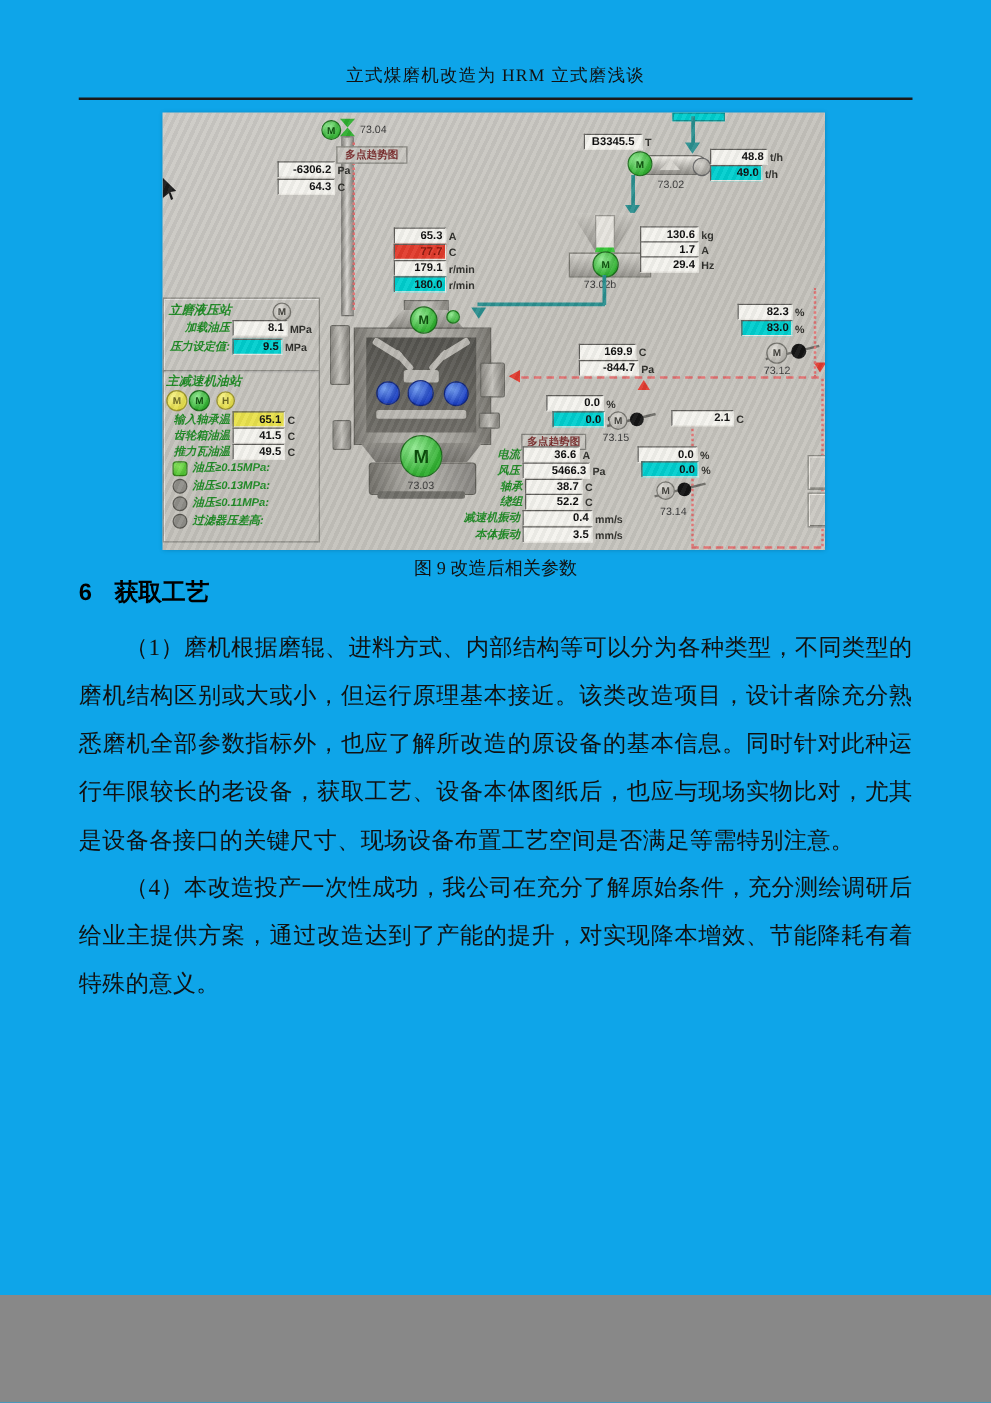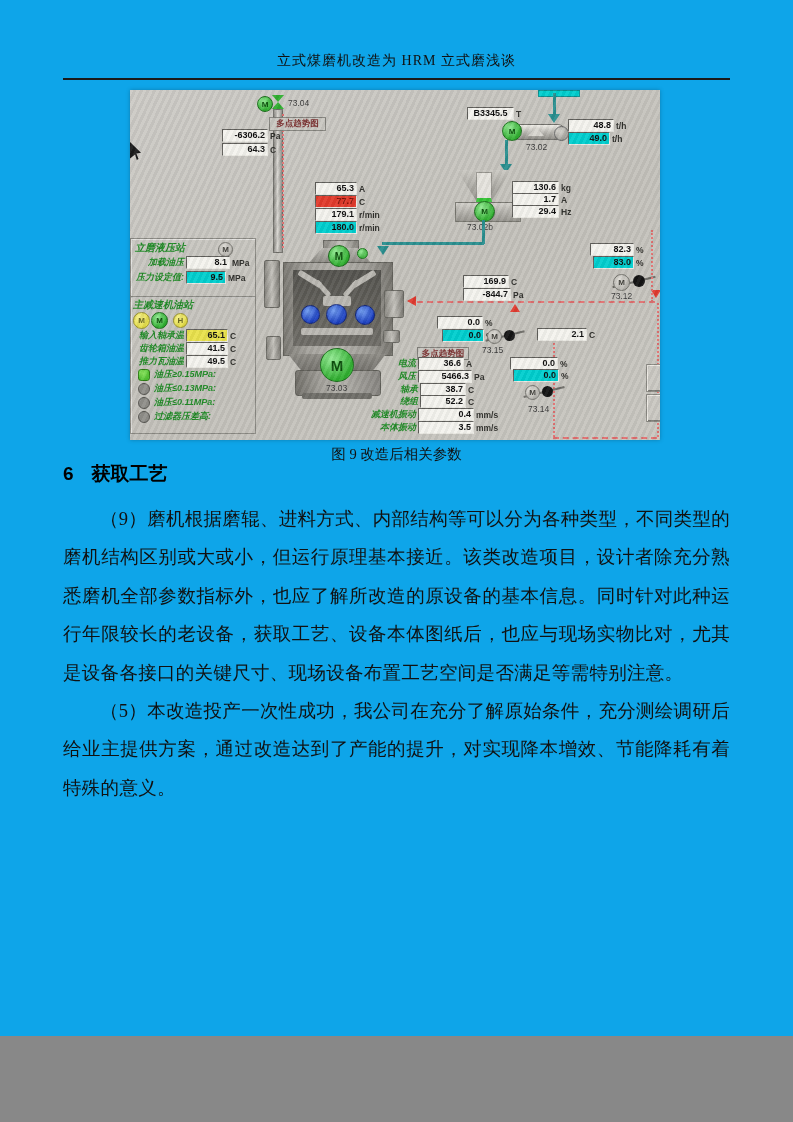--- a/index.html
+++ b/index.html
@@ -372,20 +372,20 @@
     <span class="tag" style="left:196px;top:293px">73.03</span>
 
     <div class="sidebtn" style="left:516px;top:274px"></div>
     <div class="sidebtn" style="left:516px;top:304px"></div>
   </div>
 
   <div class="caption">图 9  改造后相关参数</div>
 
   <div class="content">
     <h2><span class="hnum">6</span><span>获取工艺</span></h2>
-    <p>（9）磨机根据磨辊、进料方式、内部结构等可以分为各种类型，不同类型的磨机结构区别或大或小，但运行原理基本接近。该类改造项目，设计者除充分熟悉磨机全部参数指标外，也应了解所改造的原设备的基本信息。同时针对此种运行年限较长的老设备，获取工艺、设备本体图纸后，也应与现场实物比对，尤其是设备各接口的关键尺寸、现场设备布置工艺空间是否满足等需特别注意。</p>
-    <p>（5）本改造投产一次性成功，我公司在充分了解原始条件，充分测绘调研后给业主提供方案，通过改造达到了产能的提升，对实现降本增效、节能降耗有着特殊的意义。</p>
+    <p>（1）磨机根据磨辊、进料方式、内部结构等可以分为各种类型，不同类型的磨机结构区别或大或小，但运行原理基本接近。该类改造项目，设计者除充分熟悉磨机全部参数指标外，也应了解所改造的原设备的基本信息。同时针对此种运行年限较长的老设备，获取工艺、设备本体图纸后，也应与现场实物比对，尤其是设备各接口的关键尺寸、现场设备布置工艺空间是否满足等需特别注意。</p>
+    <p>（4）本改造投产一次性成功，我公司在充分了解原始条件，充分测绘调研后给业主提供方案，通过改造达到了产能的提升，对实现降本增效、节能降耗有着特殊的意义。</p>
   </div>
 
   <div class="f-rule"></div>
   <div class="f-page">42</div>
   <div class="f-issue">2014.No.3</div>
 </div>
 
 </body></html>

